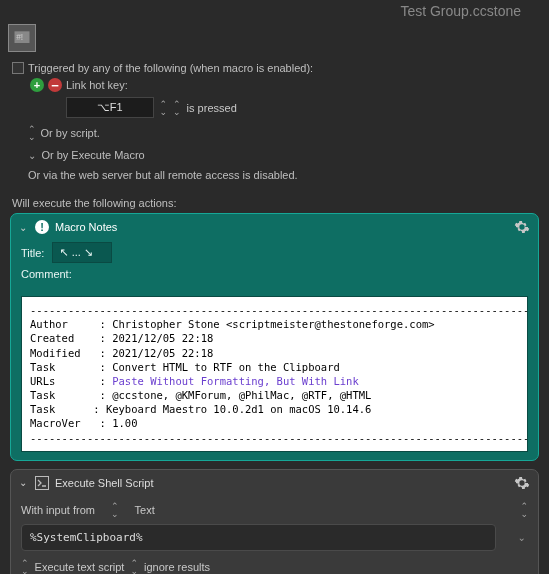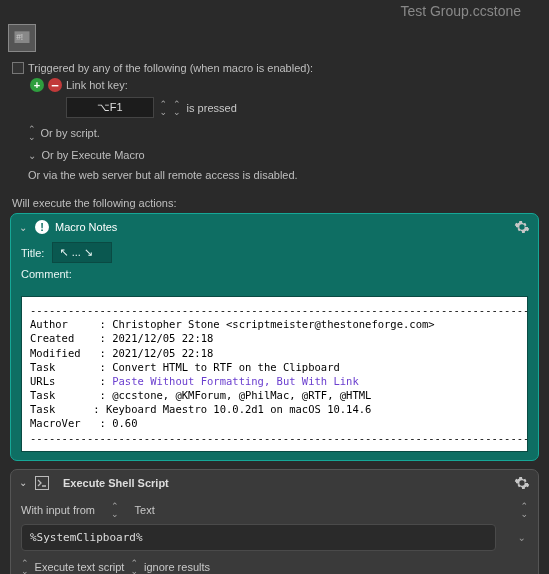--- a/index.html
+++ b/index.html
@@ -121,35 +121,35 @@
       </div>
       <div class="mn-comment-lbl">Comment:</div>
       <div class="comment-box"><span>-------------------------------------------------------------------------------------------</span>
 <span>Author</span>     : <span>Christopher Stone &lt;scriptmeister@thestoneforge.com&gt;</span>
 <span>Created</span>    : <span>2021/12/05 22:18</span>
 <span>Modified</span>   : <span>2021/12/05 22:18</span>
 <span>Task</span>       : <span>Convert HTML to RTF on the Clipboard</span>
 <span>URLs</span>       : <span class="link">Paste Without Formatting, But With Link</span>
 <span>Task</span>       : <span>@ccstone, @KMForum, @PhilMac, @RTF, @HTML</span>
 <span>Task</span>      : <span>Keyboard Maestro 10.0.2d1 on macOS 10.14.6</span>
-<span>MacroVer</span>   : <span>0.60</span>
+<span>MacroVer</span>   : <span>1.00</span>
 <span>-------------------------------------------------------------------------------------------</span></div>
     </div>
   </div>
 
   <div class="card shell-card">
     <div class="card-hdr">
       <span class="chev">⌄</span>
       <div class="sh-ic">
         <svg viewBox="0 0 10 10">
             <polyline points="1,2 4,5 1,8" stroke="#bbb" stroke-width="1.3" fill="none"></polyline>
             <line x1="5" y1="8" x2="9" y2="8" stroke="#bbb" stroke-width="1.3"></line>
           </svg>
       </div>
-      <span style="font-weight:700;margin-left:8px;">Execute Shell Script</span>
+      <span style="font-weight:400;">Execute Shell Script</span>
       <div class="gear">
         <svg viewBox="0 0 24 24">
             <path d="M12 8a4 4 0 100 8 4 4 0 000-8zm9 4a7 7 0 01-.1 1.2l2 1.6-2 3.4-2.4-1a7 7 0 01-2 1.2l-.4 2.6h-4l-.4-2.6a7 7 0 01-2-1.2l-2.4 1-2-3.4 2-1.6A7 7 0 013 12a7 7 0 01.1-1.2l-2-1.6 2-3.4 2.4 1a7 7 0 012-1.2L8 3h4l.4 2.6a7 7 0 012 1.2l2.4-1 2 3.4-2 1.6c.1.4.2.8.2 1.2z"></path>
           </svg>
       </div>
     </div>
     <div class="sh-body">
       <div class="sh-row">
         <span>With input from</span>
         <div class="disc">

